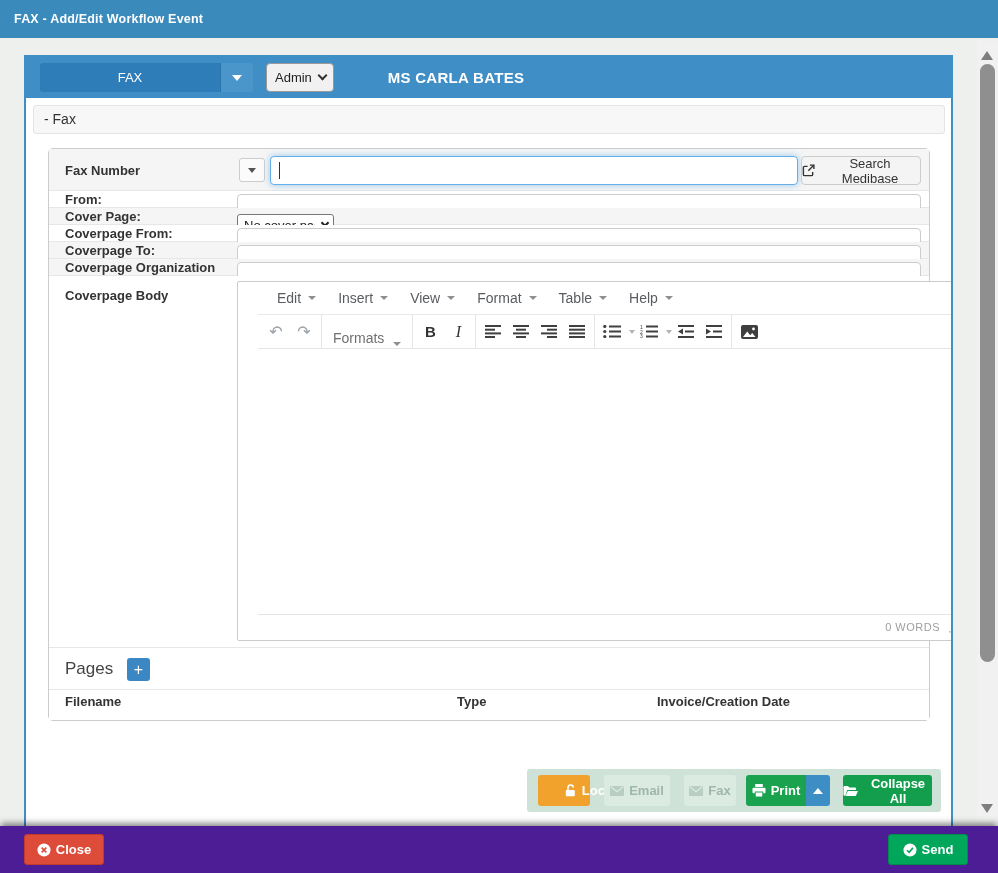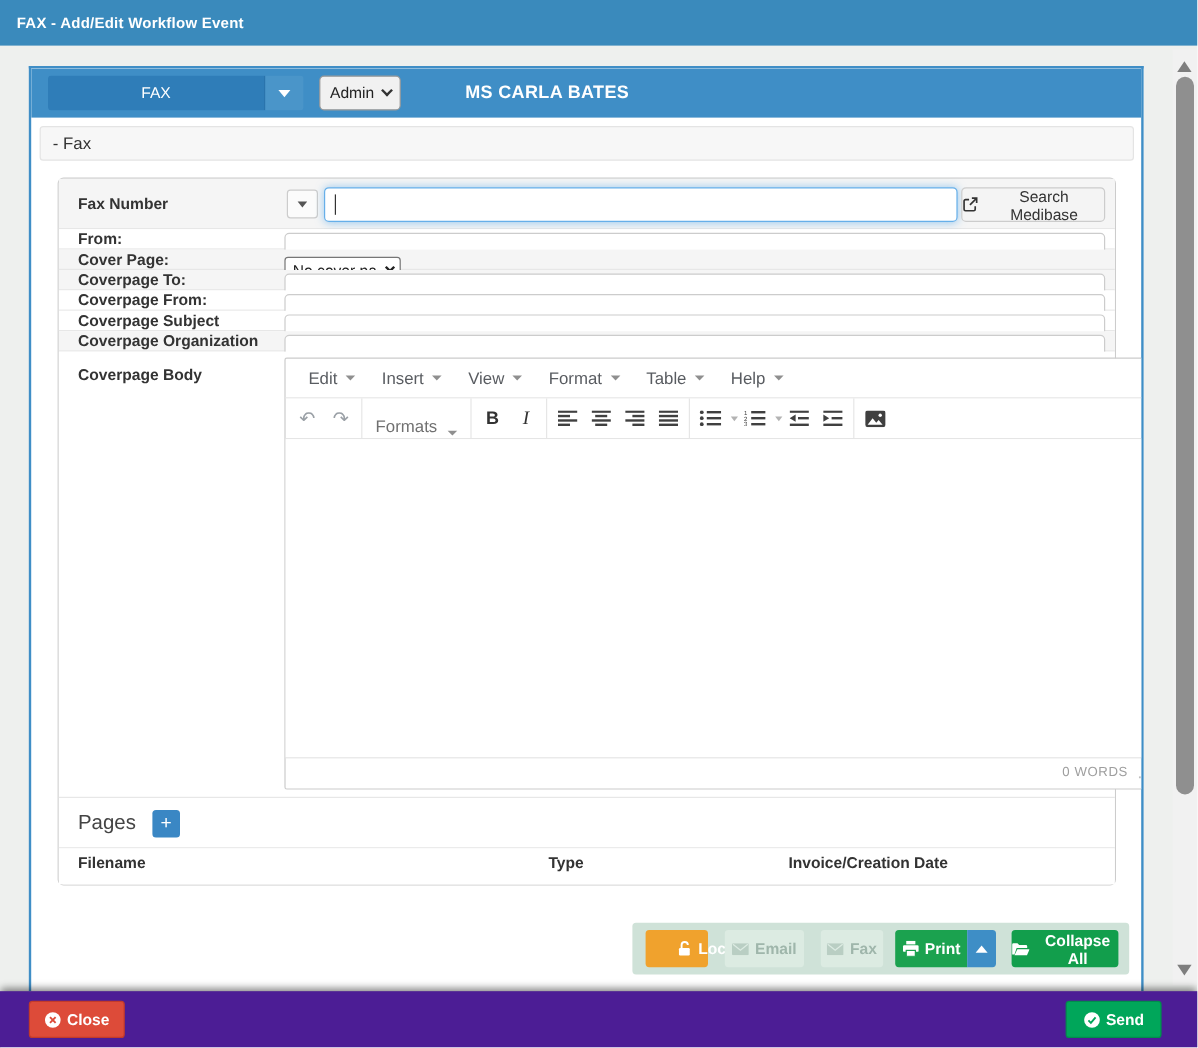--- a/index.html
+++ b/index.html
@@ -50,21 +50,21 @@
   .search-btn { position:absolute; left:752px; top:7px; width:120px; height:29px; background:#f4f4f4;
     border:1px solid #ccc; border-radius:4px; font-size:13px; color:#333; display:flex; align-items:center;
     justify-content:center; gap:5px; cursor:pointer; font-family:"Liberation Sans",sans-serif; }
   .txt { position:absolute; left:188px; top:3px; width:684px; height:28px; border:1px solid #ccc; border-radius:4px;
     background:#fff; padding:0 8px; font-size:13px; outline:none; }
   .cover-wrap { left:188px; top:6px; width:97px; height:22px; }
   .cover-wrap .styled-select { border:1px solid #767676; border-radius:3px; background:#fff; padding:0 18px 0 6px; font-size:13px; }
   .cover-wrap .chev { right:6px; top:6px; width:6px; height:6px; border-color:#222; }
 
   
-  .editor { position:absolute; left:188px; top:5px; width:726px; height:360px; border:1px solid #ccc; background:#fff; border-radius:2px; }
+  .editor { position:absolute; left:188px; top:5px; width:726px; height:360px; border:1px solid #ccc; background:#fff; border-radius:2px;padding-left:20px; }
   .mce-menubar { height:33px; border-bottom:1px solid #e8e8e8; display:flex; align-items:center; padding-left:8px; }
   .mce-menu-item { display:flex; align-items:center; gap:7px; padding:5px 11px; font-size:14px; color:#595c61; cursor:pointer; }
   .mini-caret { width:0; height:0; border-left:4px solid transparent; border-right:4px solid transparent; border-top:4px solid #8f8f8f; }
   .mce-toolbar { height:34px; border-bottom:1px solid #e5e5e5; display:flex; align-items:center; padding:0 4px; }
   .tb-sep { width:1px; height:33px; background:#e6e6e6; margin:0 3px; }
   .tb-btn { min-width:28px; height:28px; display:flex; align-items:center; justify-content:center; color:#404040; cursor:pointer; border-radius:2px; }
   .tb-undo { font-size:16px; color:#9aa0a6; }
   .tb-formats { font-size:14px; color:#707070; padding:0 8px; gap:9px;align-items:flex-end; }
   .tb-bold { font-weight:800; font-size:15px; color:#333; }
   .tb-italic { font-family:"Liberation Serif", serif; font-style:italic; font-size:16px; color:#333; }
@@ -175,34 +175,30 @@
       <div class="frow rs gray">
         <span class="flabel">Cover Page:</span>
         <div class="sel-wrap cover-wrap">
           <select class="styled-select">
             <option>No cover page</option>
           </select>
           <span class="chev"></span>
         </div>
       </div>
 
+      <div class="frow rs">
+        <span class="flabel">Coverpage From:</span>
+        <input class="txt" value="" style="">
+      </div>
+
       <div class="frow rs gray">
         <span class="flabel">Coverpage To:</span>
         <input class="txt" value="" style="">
       </div>
 
-      <div class="frow rs">
-        <span class="flabel">Coverpage From:</span>
-        <input class="txt" value="" style="">
-      </div>
-
-      <div class="frow rs">
-        <span class="flabel">Coverpage Subject</span>
-        <input class="txt" value="" style="">
-      </div>
 
       <div class="frow rs gray">
         <span class="flabel">Coverpage Organization</span>
         <input class="txt" value="" style="">
       </div>
 
       <div class="frow r8">
         <span class="flabel">Coverpage Body</span>
 
         <div class="editor">

